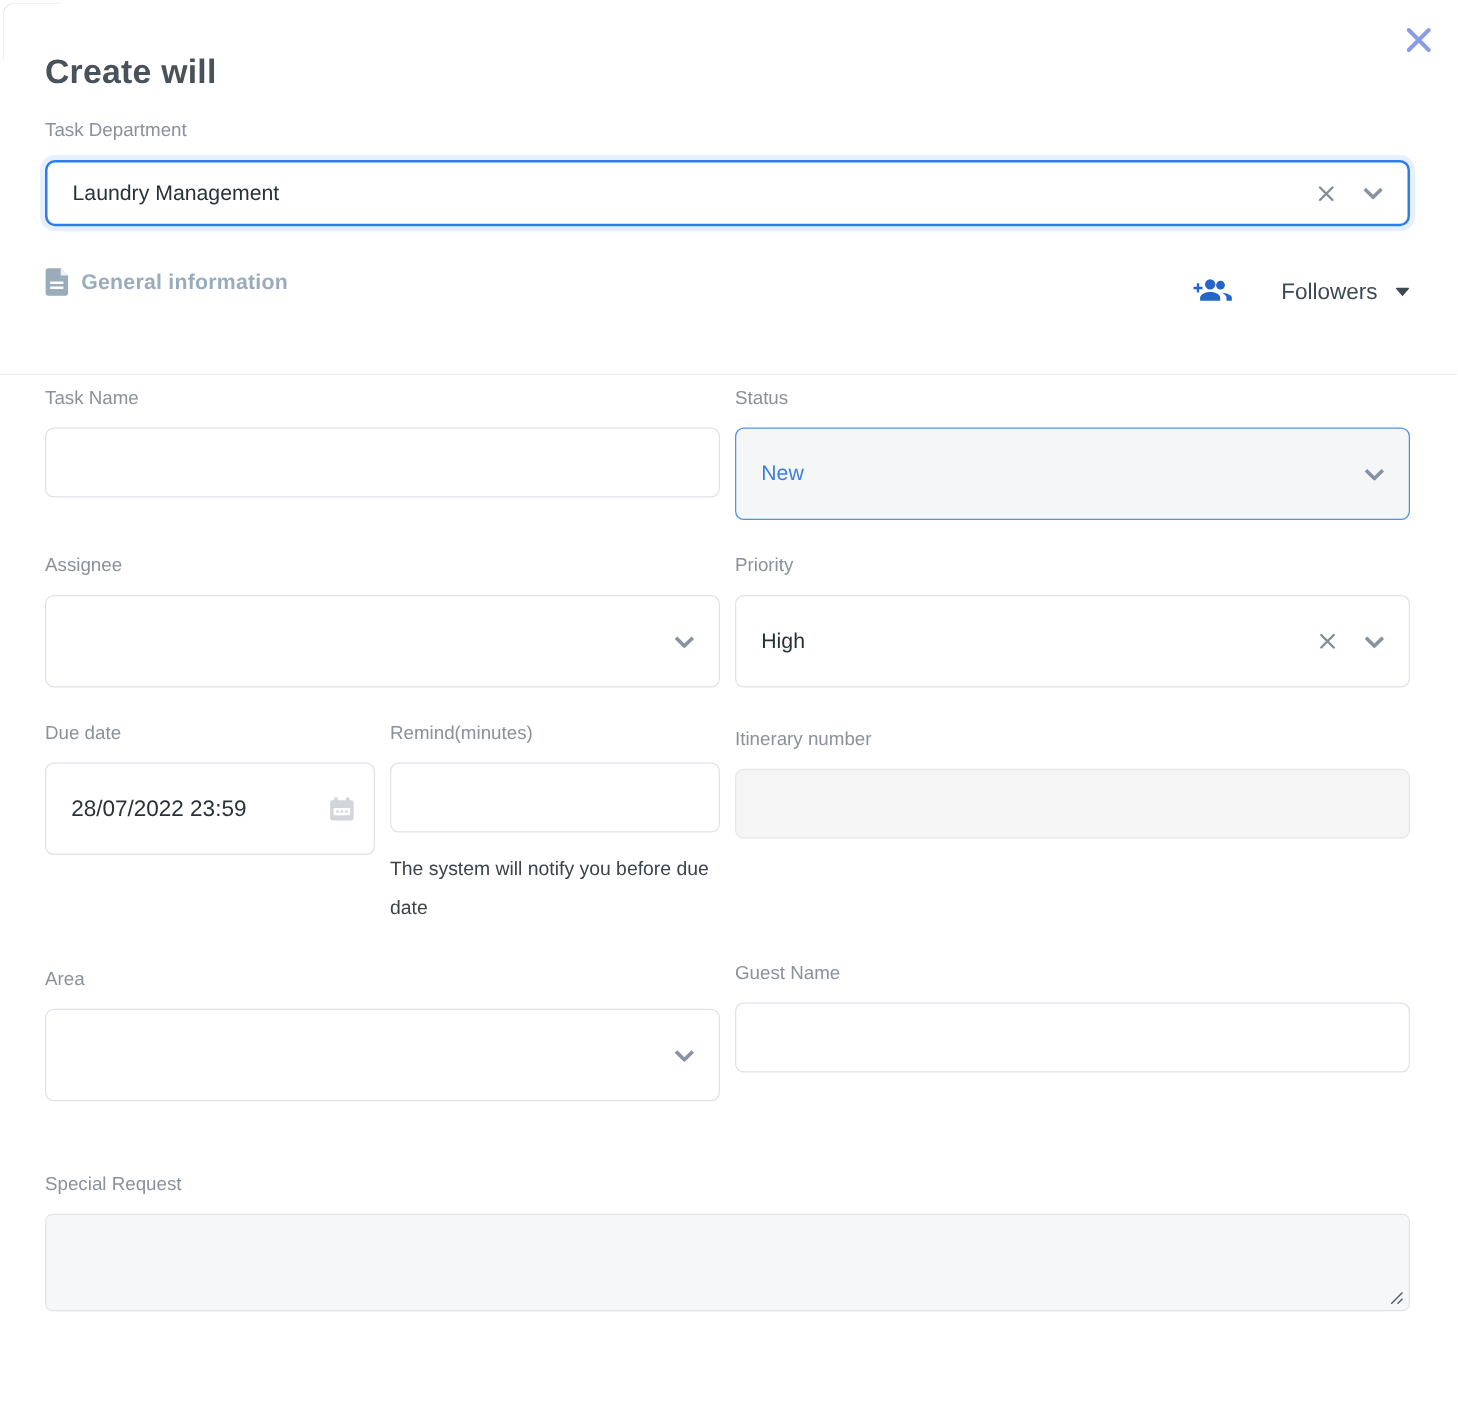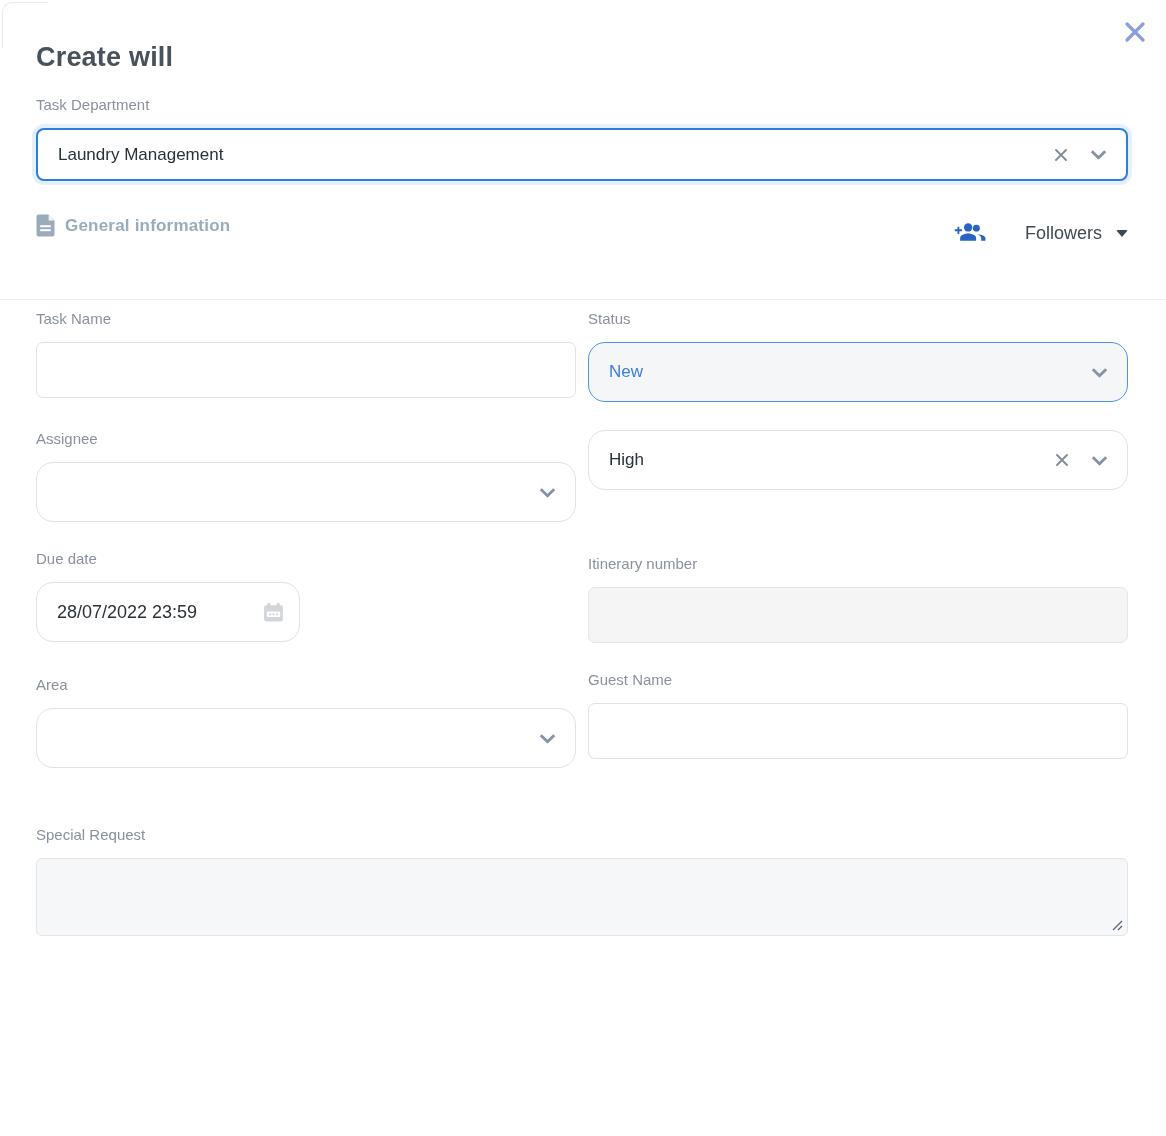--- a/index.html
+++ b/index.html
@@ -37,23 +37,23 @@
     font-size:15px;
     color:#8a919c;
     margin:0 0 14px 0;
     line-height:18px;
   }
   .dept-label{ margin-top:23px; }
 
   
   .box{
     display:flex; align-items:center;
-    height:60px;
+    height:74px;
     border:1px solid #dfe2e7;
-    border-radius:17px;
+    border-radius:7px;
     background:#fff;
     padding:0 16px 0 20px;
     font-size:17px;
     color:#263238;
   }
   .box .value{ flex:1 1 auto; white-space:nowrap; overflow:hidden; }
   .box .icons{ display:flex; align-items:center; gap:16px; margin-left:8px; }
 
   .dept-select{
     height:53px;
@@ -242,20 +242,21 @@
         <span class="icons">
           <span style="line-height:0;cursor:pointer;">
             <svg width="23" height="23" viewBox="0 0 24 24">
                 <path d="M5 8.5l7 7 7-7" fill="none" stroke="#8693a6" stroke-width="3" stroke-linejoin="round"></path>
               </svg>
           </span>
         </span>
       </div>
     </div>
     <div class="form-row">
+      <label class="field-label">Priority</label>
       <div class="box">
         <span class="value">High</span>
         <span class="icons">
           <span style="line-height:0;cursor:pointer;">
             <svg width="20" height="20" viewBox="0 0 24 24">
                 <path d="M6 6l12 12M18 6L6 18" stroke="#858c95" stroke-width="2.3" stroke-linecap="round" fill="none"></path>
               </svg>
           </span>
           <span style="line-height:0;cursor:pointer;">
             <svg width="23" height="23" viewBox="0 0 24 24">
@@ -280,20 +281,25 @@
                   <rect x="14" y="1.8" width="3" height="4.5" rx="1.2"></rect>
                 </g>
                 <rect x="4.6" y="10" width="12.8" height="5.4" rx="1" fill="#ffffff"></rect>
                 <circle cx="7.6" cy="12.7" r="1.1" fill="#d2d5da"></circle>
                 <circle cx="11" cy="12.7" r="1.1" fill="#d2d5da"></circle>
                 <circle cx="14.4" cy="12.7" r="1.1" fill="#d2d5da"></circle>
               </svg>
             </span>
           </div>
         </div>
+        <div>
+          <label class="field-label">Remind(minutes)</label>
+          <input class="text-input" type="text" value="" style="">
+          <div class="helper">The system will notify you before due date</div>
+        </div>
       </div>
     </div>
 
     <div class="form-row after-helper">
       <label class="field-label">Itinerary number</label>
       <input class="text-input" type="text" disabled="" value="" style="">
     </div>
     <div class="form-row after-helper">
       <label class="field-label">Area</label>
       <div class="box">

